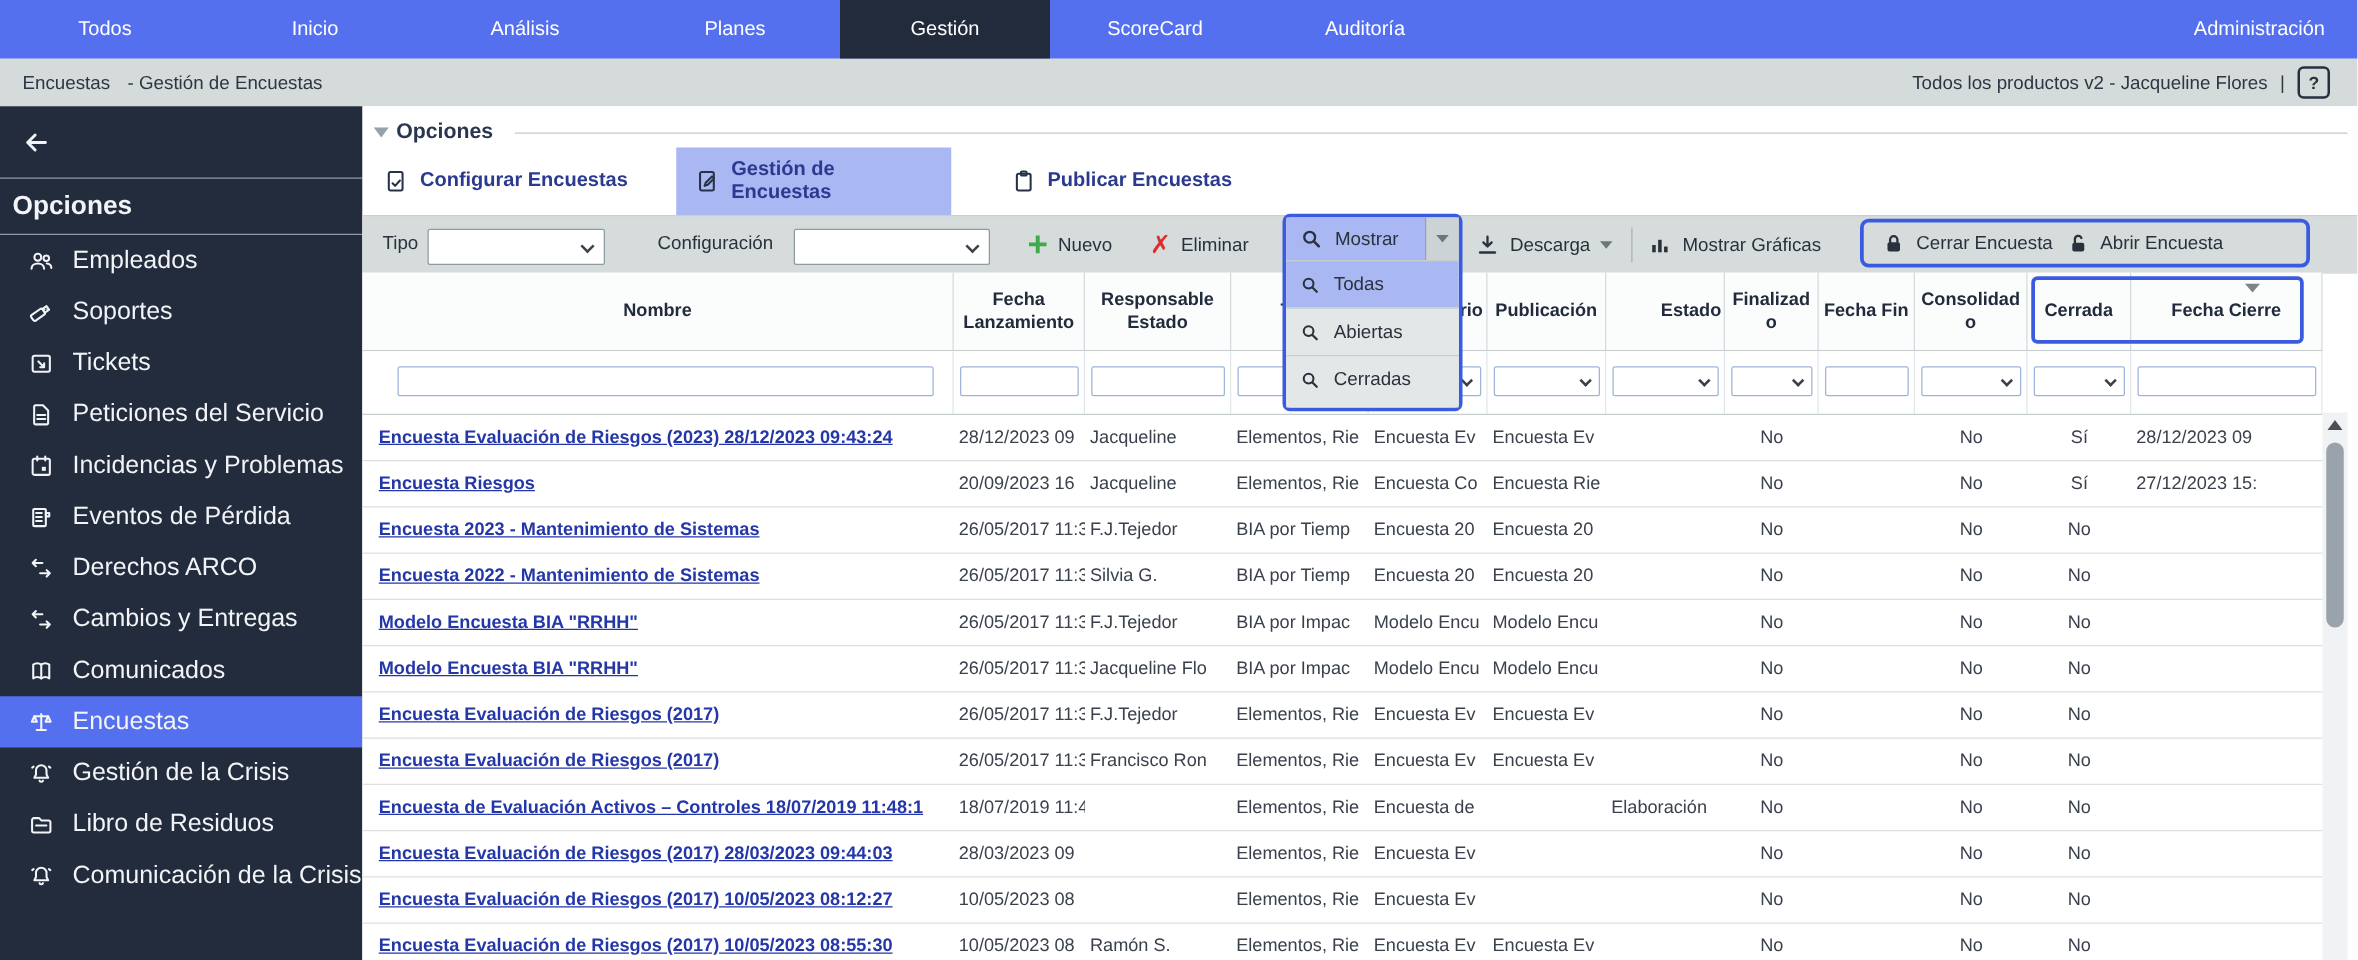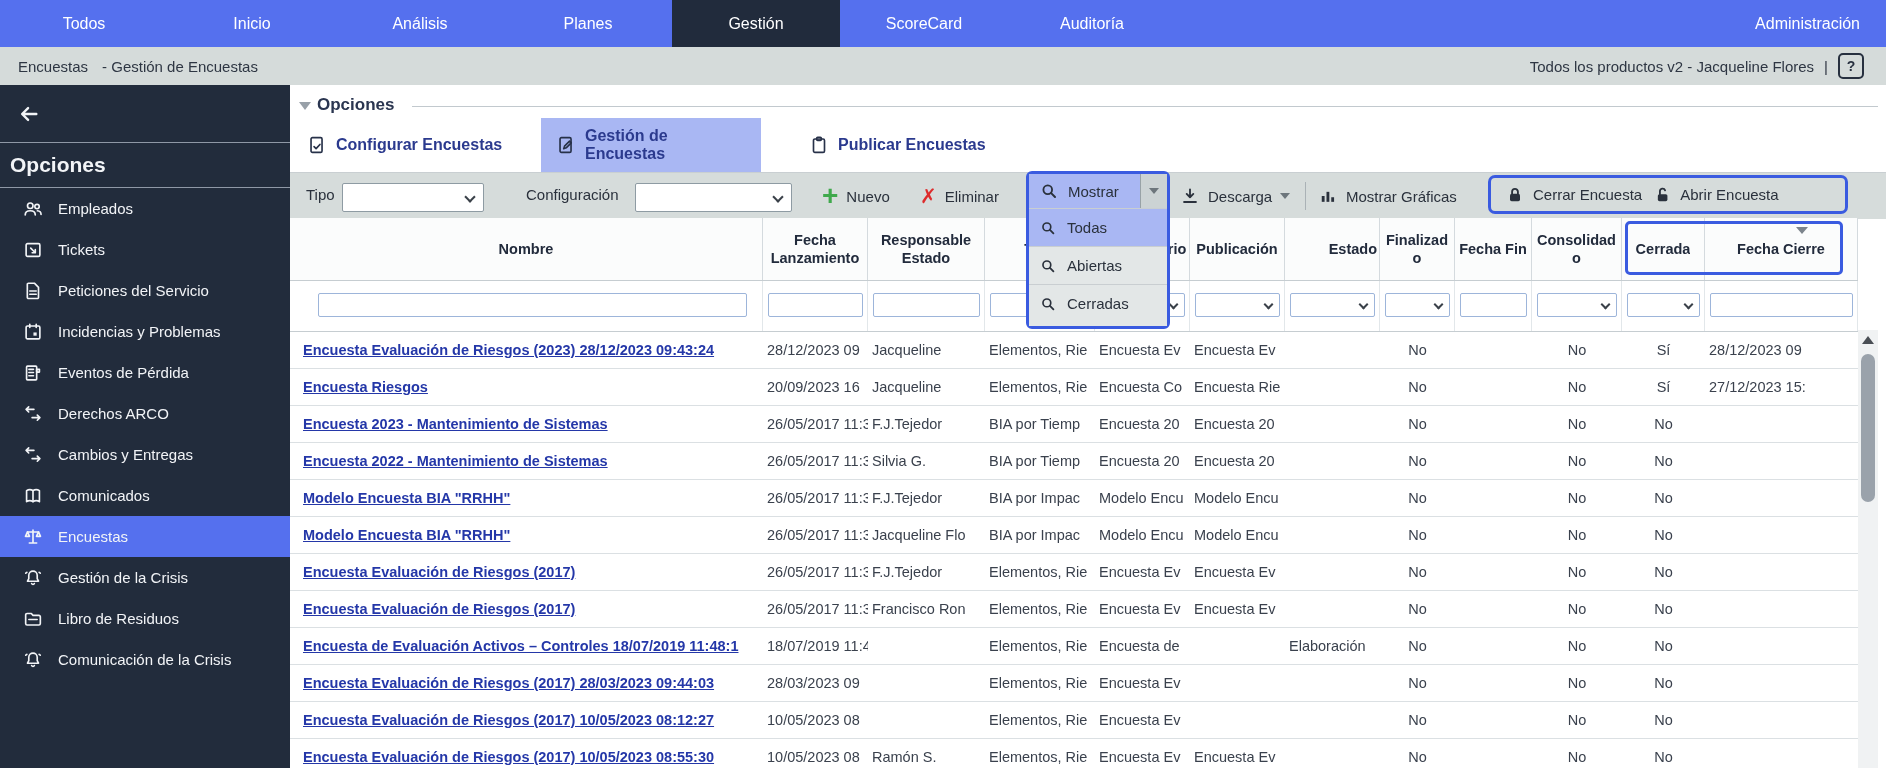--- a/index.html
+++ b/index.html
@@ -15,21 +15,21 @@
   #nav-right{position:absolute;right:0;top:0;height:47px;display:flex;align-items:center;padding:0 26px;color:#fff;font-size:16px;cursor:pointer;}
   
   #crumbbar{position:absolute;left:0;top:47px;width:1886px;height:38px;background:#d5dbda;display:flex;align-items:center;}
   #crumb-left{margin-left:18px;font-size:15px;color:#2e3643;display:flex;gap:14px;}
   #crumb-right{position:absolute;right:22px;display:flex;align-items:center;gap:10px;font-size:15px;color:#2e3643;}
   #help-icon{width:22px;height:22px;border:2.5px solid #27303f;border-radius:5px;display:flex;align-items:center;justify-content:center;font-weight:bold;font-size:14px;color:#27303f;cursor:pointer;background:transparent;}
   
   #sidebar{position:absolute;left:0;top:85px;width:290px;height:683px;background:#222c3c;color:#f2f4f7;overflow:hidden;}
   #sb-back{height:57px;display:flex;align-items:center;padding-left:18px;border-bottom:1px solid #8f98a6;cursor:pointer;}
   #sb-title{height:44px;display:flex;align-items:center;padding-left:10px;font-size:21px;font-weight:bold;border-bottom:1px solid #8f98a6;}
-  .sb-item{height:41px;display:flex;align-items:center;gap:14px;padding-left:22px;font-size:15px;cursor:pointer;white-space:nowrap;}
+  .sb-item{height:41px;display:flex;align-items:center;gap:14px;padding-left:22px;font-size:20px;cursor:pointer;white-space:nowrap;}
   .sb-item.active{background:#5570ee;}
   .sb-item .icn{flex:none;}
   
   #main{position:absolute;left:290px;top:85px;width:1596px;height:683px;background:#fff;}
   #section-head{position:absolute;left:0;top:7px;width:100%;height:26px;}
   .sec-tri{position:absolute;left:9px;top:10px;width:0;height:0;border-left:6px solid transparent;border-right:6px solid transparent;border-top:8px solid #98a0a8;}
   #section-title{position:absolute;left:27px;top:3px;font-size:17px;font-weight:bold;color:#2a3550;}
   #section-line{position:absolute;left:122px;right:8px;top:14px;height:1px;background:#c2c9ce;}
   
   #tabs{position:absolute;left:0;top:33px;width:100%;height:54px;}
@@ -119,20 +119,30 @@
         <svg viewBox="0 0 24 24" fill="none" stroke="currentColor" stroke-width="1.8" stroke-linecap="round" stroke-linejoin="round" class="icn" style="height: 22px; width: 22px;">
           <circle cx="9" cy="8.5" r="3"></circle>
           <path d="M3.5 18.5c0-3 2.6-4.6 5.5-4.6s5.5 1.6 5.5 4.6"></path>
           <circle cx="16.4" cy="9.3" r="2.4"></circle>
           <path d="M16.8 13.9c2.3.2 4 1.6 4 4"></path>
         </svg>
         <span>Empleados</span>
       </div>
       <div class="sb-item">
         <svg viewBox="0 0 24 24" fill="none" stroke="currentColor" stroke-width="1.8" stroke-linecap="round" stroke-linejoin="round" class="icn" style="height: 22px; width: 22px;">
+          <g transform="rotate(-35 12 12)">
+            <rect x="2.5" y="9" width="12" height="6" rx="1.5"></rect>
+            <path d="M14.5 10h4.5v4h-4.5z"></path>
+            <path d="M16.2 11.4h.01M17.8 12.6h.01" stroke-width="1.4"></path>
+          </g>
+        </svg>
+        <span>Soportes</span>
+      </div>
+      <div class="sb-item">
+        <svg viewBox="0 0 24 24" fill="none" stroke="currentColor" stroke-width="1.8" stroke-linecap="round" stroke-linejoin="round" class="icn" style="height: 22px; width: 22px;">
           <rect x="4.5" y="5" width="15" height="14" rx="1.5"></rect>
           <path d="M9.5 10l5 5m0-3.4v3.4h-3.4"></path>
         </svg>
         <span>Tickets</span>
       </div>
       <div class="sb-item">
         <svg viewBox="0 0 24 24" fill="none" stroke="currentColor" stroke-width="1.8" stroke-linecap="round" stroke-linejoin="round" class="icn" style="height: 22px; width: 22px;">
           <path d="M7 3.5h6.5L18 8v11a1.2 1.2 0 0 1-1.2 1.2H7A1.2 1.2 0 0 1 5.8 19V4.7A1.2 1.2 0 0 1 7 3.5z"></path>
           <path d="M8.5 12h7M8.5 15.5h7"></path>
         </svg>

